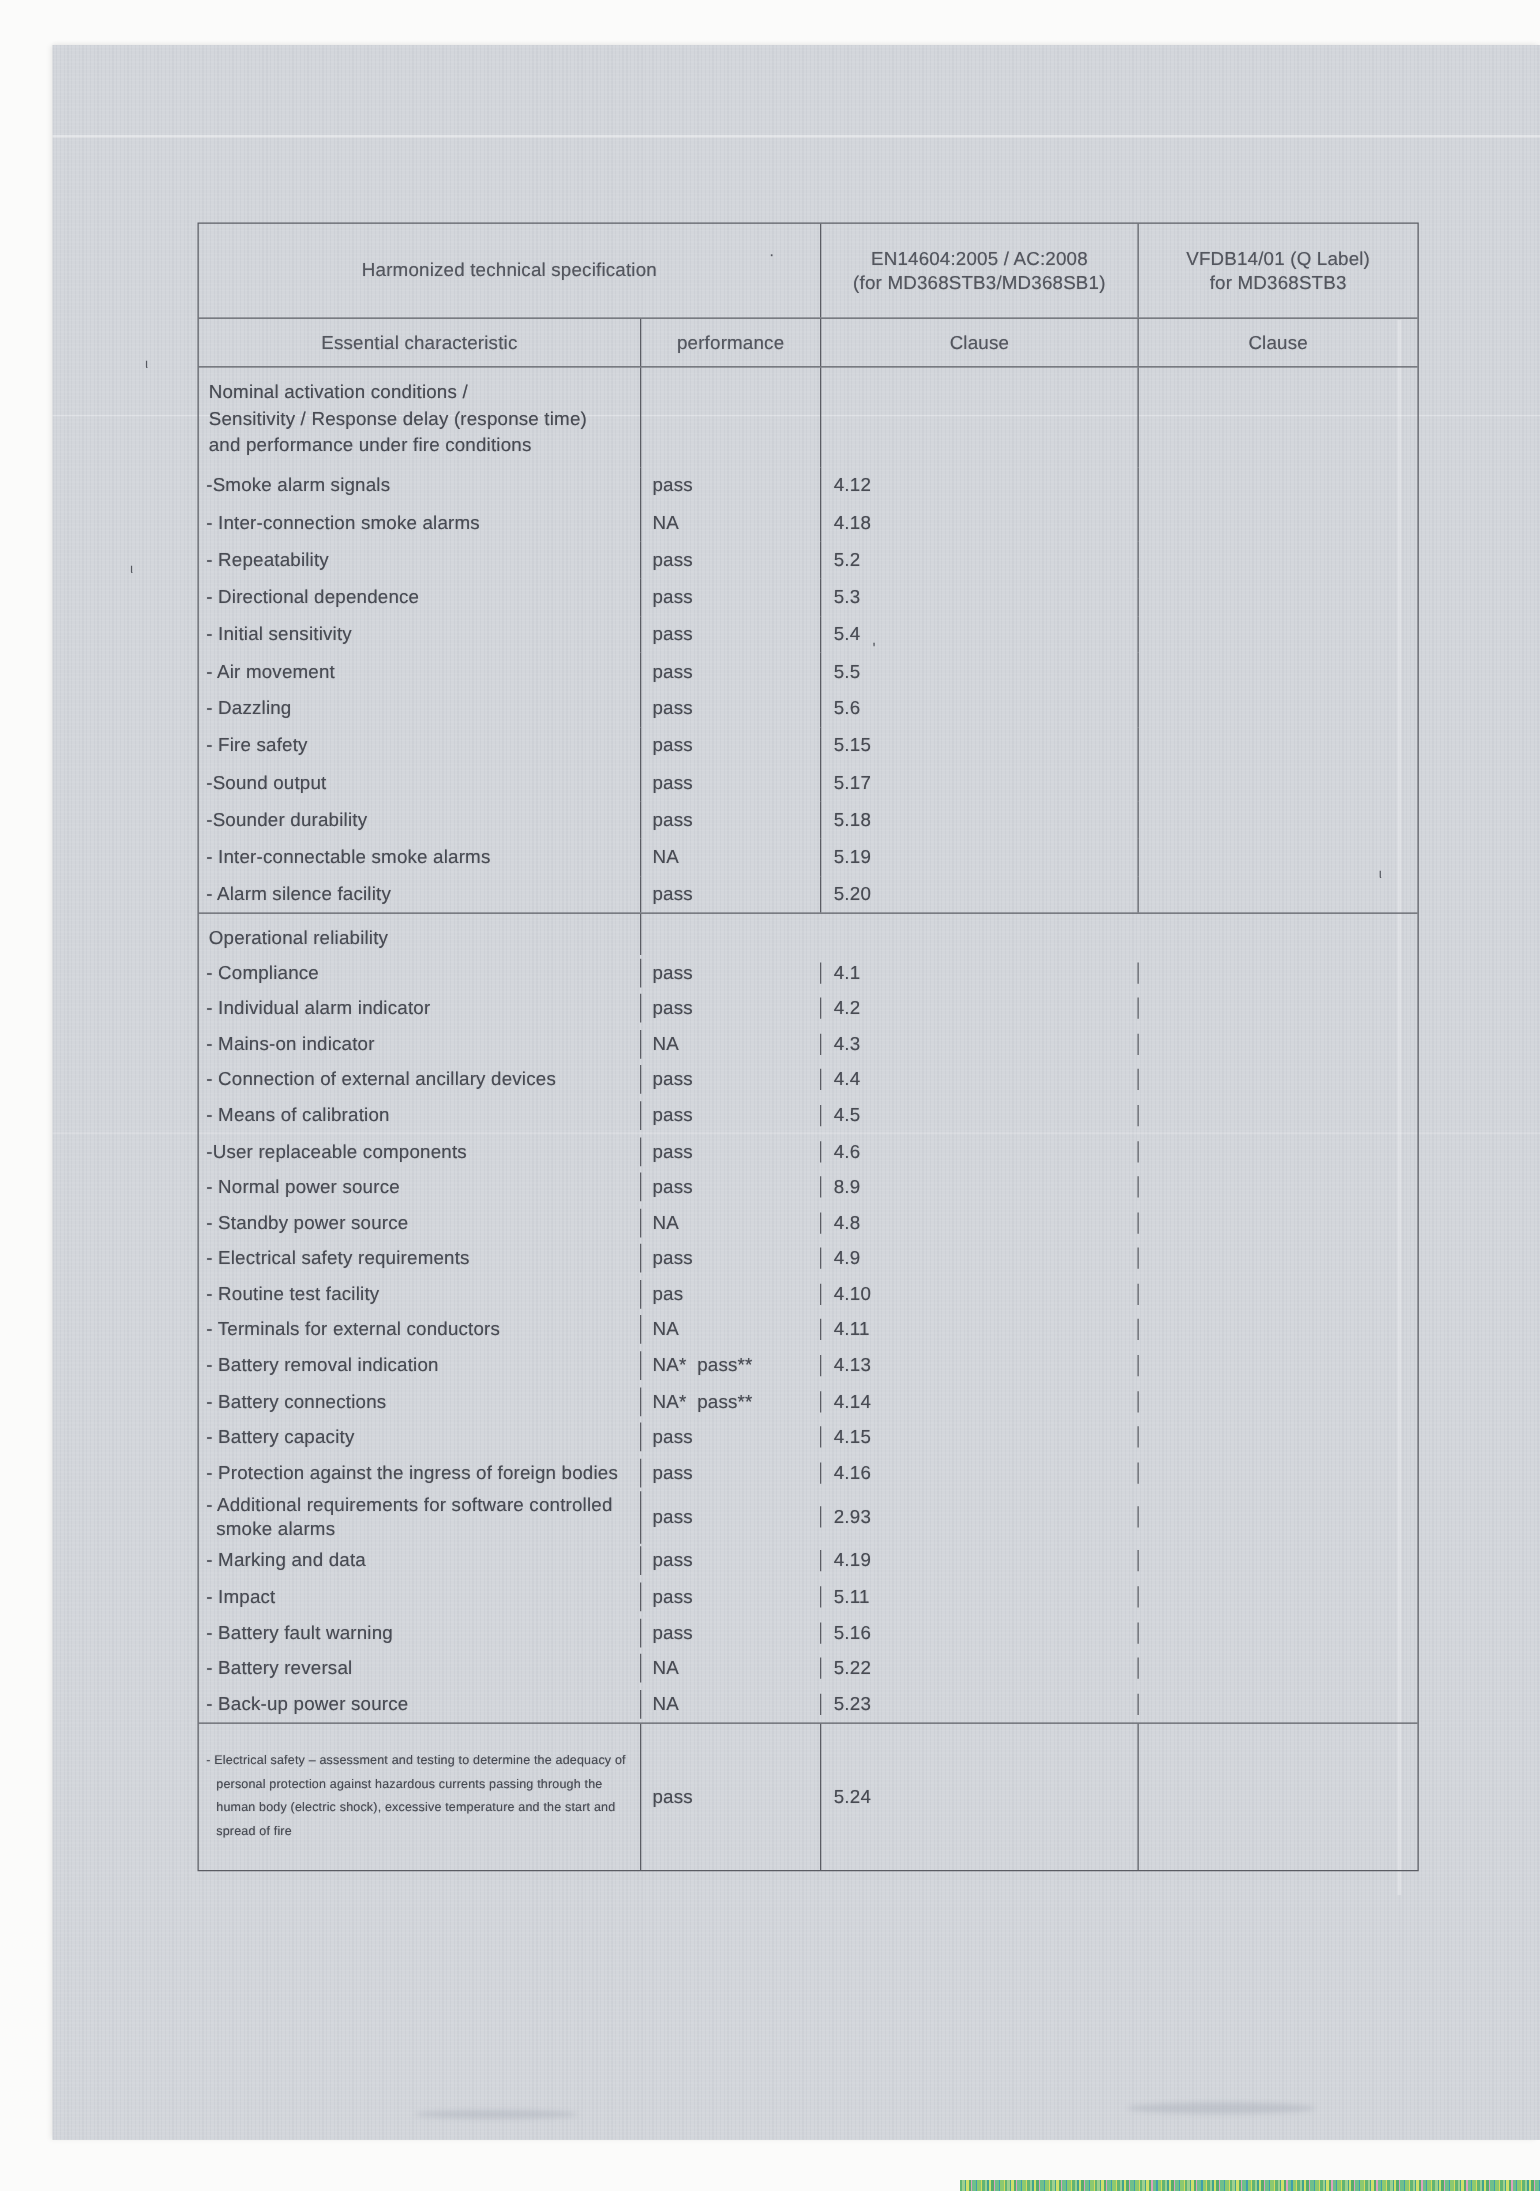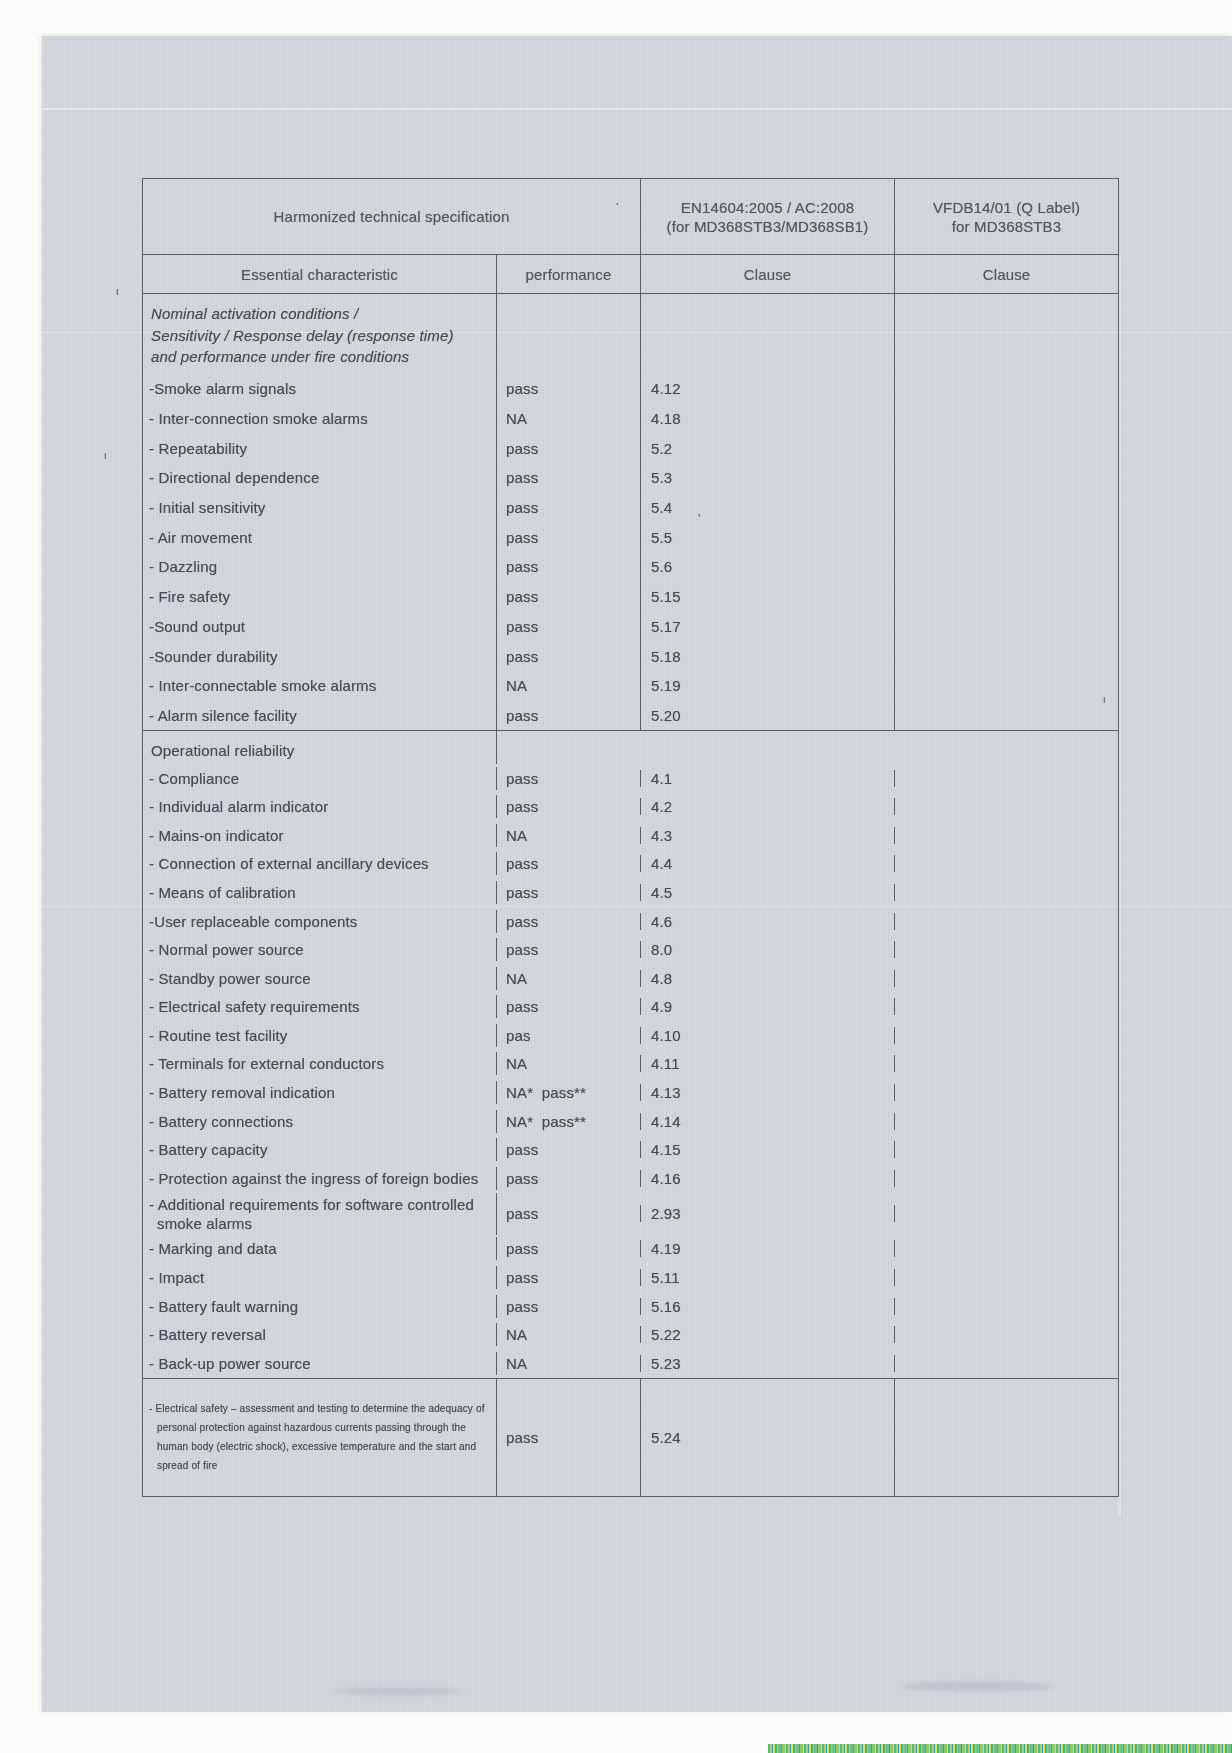--- a/index.html
+++ b/index.html
@@ -22,21 +22,21 @@
   .streak1{left:0;top:72px;width:1190px;height:2px;opacity:.7;}
   .streak2{left:0;top:296px;width:1190px;height:1px;opacity:.6;}
   .streak3{left:0;top:870px;width:1190px;height:1px;opacity:.5;}
   .vband{position:absolute;left:1076px;top:220px;width:3px;height:1260px;background:rgba(255,255,255,.28);}
   .smudge{position:absolute;background:rgba(150,156,168,.30);filter:blur(2px);border-radius:50%;}
   .smudge1{left:290px;top:1652px;width:130px;height:7px;}
   .smudge2{left:860px;top:1646px;width:150px;height:9px;}
 
   
   .tbl{
-    position:absolute;left:100px;top:142px;width:975px;
+    position:absolute;left:116px;top:142px;width:975px;
     border:1.4px solid #5b5d64;
     color:#484b53;font-size:15px;
     text-shadow:0 0 .7px rgba(76,79,87,.55);
     letter-spacing:.15px;
   }
   .hrow,.trow{display:flex;}
   .tc{box-sizing:border-box;}
   .c1{width:354px;}
   .c2{width:144px;}
   .c3{width:254px;}
@@ -46,21 +46,21 @@
   .hrow .tc:last-child, .trow .tc:last-child{border-right:none;}
   .hrow1{height:75px;border-bottom:1px solid #5b5d64;}
   .hrow2{height:38px;border-bottom:1px solid #5b5d64;}
   .hrow .tc{display:flex;flex-direction:column;align-items:center;justify-content:center;
     text-align:center;color:#53565e;line-height:19px;}
   .sec:not(:first-child){border-top:1px solid #5b5d64;}
   .trow .tc{display:flex;align-items:center;}
   .sec0 .trow{min-height:29.7px;}
   .sec1 .trow{min-height:28.6px;align-items:center;}
   .sec2 .trow{min-height:117px;}
-  .sec0 .title-row{min-height:80px;font-style:italic;}
+  .sec0 .title-row{min-height:80px;}
   .sec1 .title-row{min-height:31px;}
   .title-cell{display:block !important;padding:9px 6px 2px 8px;line-height:21.5px;}
   .cc{padding:2px 6px 2px 14px;text-indent:-8px;line-height:19px;}
   .cp{padding-left:9px;white-space:pre-wrap;}
   .ce{padding-left:10px;}
   .sec2 .cc{padding-top:6px;padding-bottom:6px;font-size:10px;}
 
   
   .noise{position:absolute;color:#41444c;opacity:.85;line-height:1;}
   
@@ -233,21 +233,21 @@
             </div>
             <div class="trow">
               <div class="tc c1 cc">-User replaceable components</div>
               <div class="tc c2 cp">pass</div>
               <div class="tc c3 ce">4.6</div>
               <div class="tc c4 cv"></div>
             </div>
             <div class="trow">
               <div class="tc c1 cc">- Normal power source</div>
               <div class="tc c2 cp">pass</div>
-              <div class="tc c3 ce">8.0</div>
+              <div class="tc c3 ce">8.9</div>
               <div class="tc c4 cv"></div>
             </div>
             <div class="trow">
               <div class="tc c1 cc">- Standby power source</div>
               <div class="tc c2 cp">NA</div>
               <div class="tc c3 ce">4.8</div>
               <div class="tc c4 cv"></div>
             </div>
             <div class="trow">
               <div class="tc c1 cc">- Electrical safety requirements</div>

